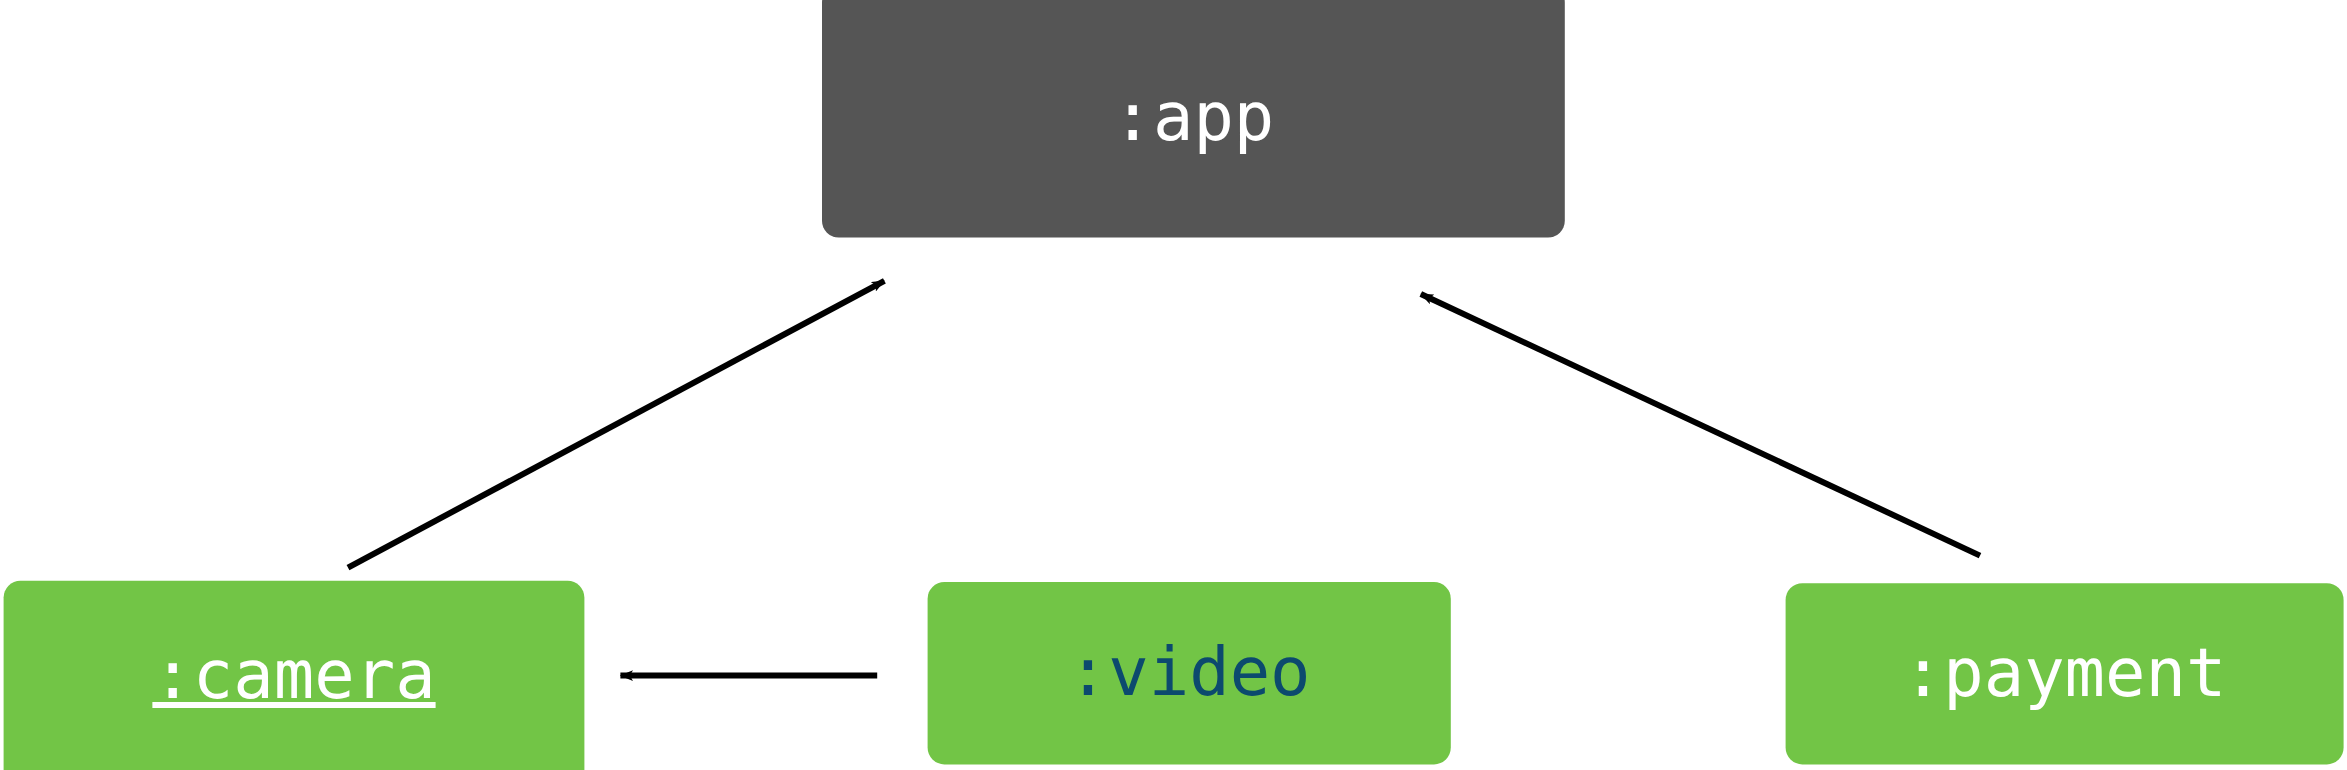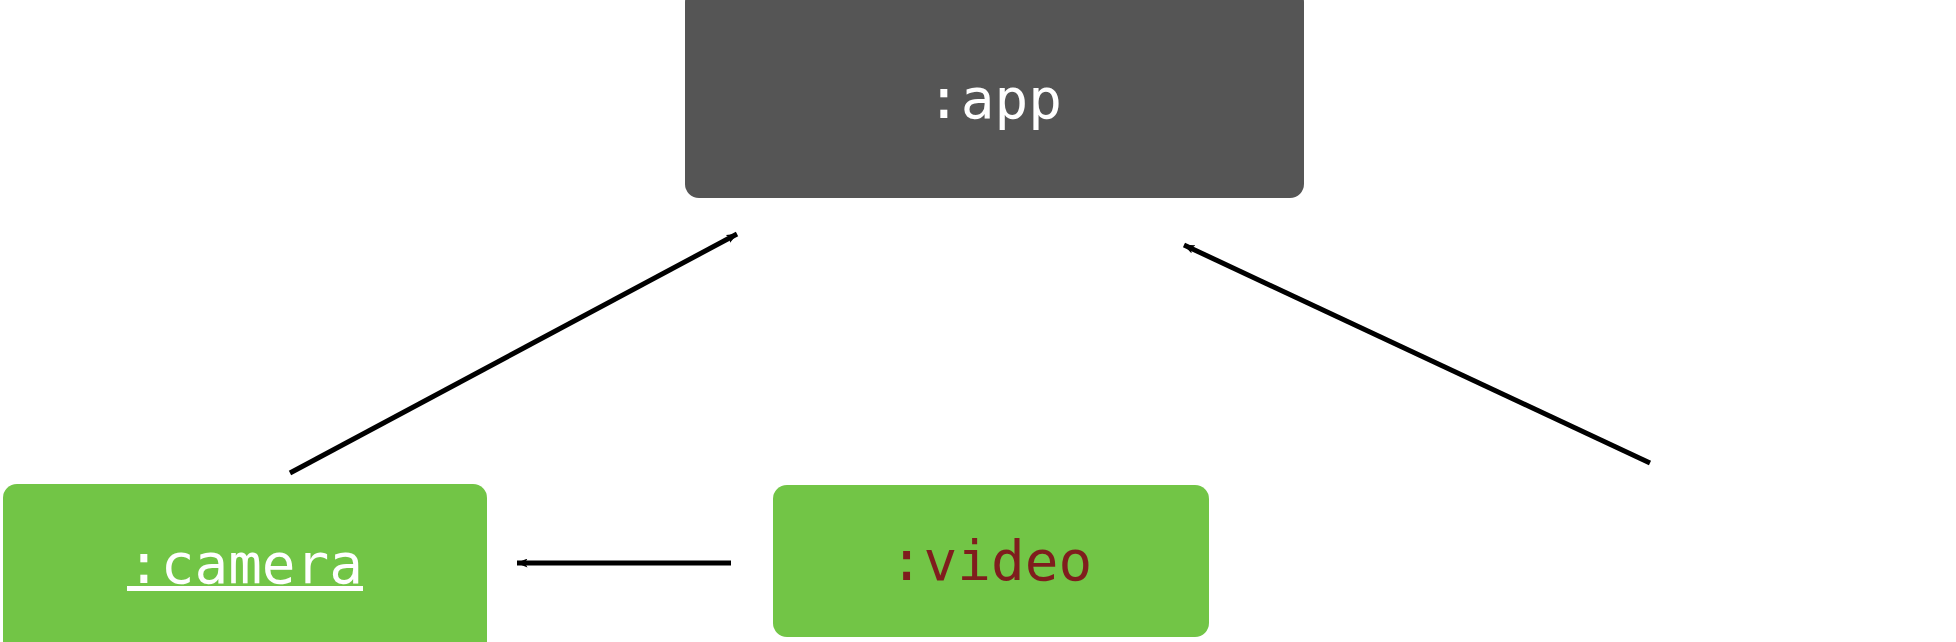--- a/index.html
+++ b/index.html
@@ -103,18 +103,21 @@
   </svg>
 
   <div class="node" id="node-app" style="background: rgb(85, 85, 85); color: rgb(255, 255, 255);">
     <span class="node-label">:app</span>
   </div>
 
   <div class="node" id="node-camera" style="background: rgb(114, 197, 70); color: rgb(255, 255, 255);">
     <span class="node-label">:camera</span>
   </div>
 
-  <div class="node" id="node-video" style="background: rgb(114, 197, 70); color: #7f1d1d;">
+  <div class="node" id="node-video" style="background: rgb(114, 197, 70); color: #0c4a6e;">
     <span class="node-label">:video</span>
   </div>
 
+  <div class="node" id="node-payment" style="background: rgb(114, 197, 70); color: rgb(255, 255, 255);">
+    <span class="node-label">:payment</span>
+  </div>
 
 </div>
 
 </body></html>

